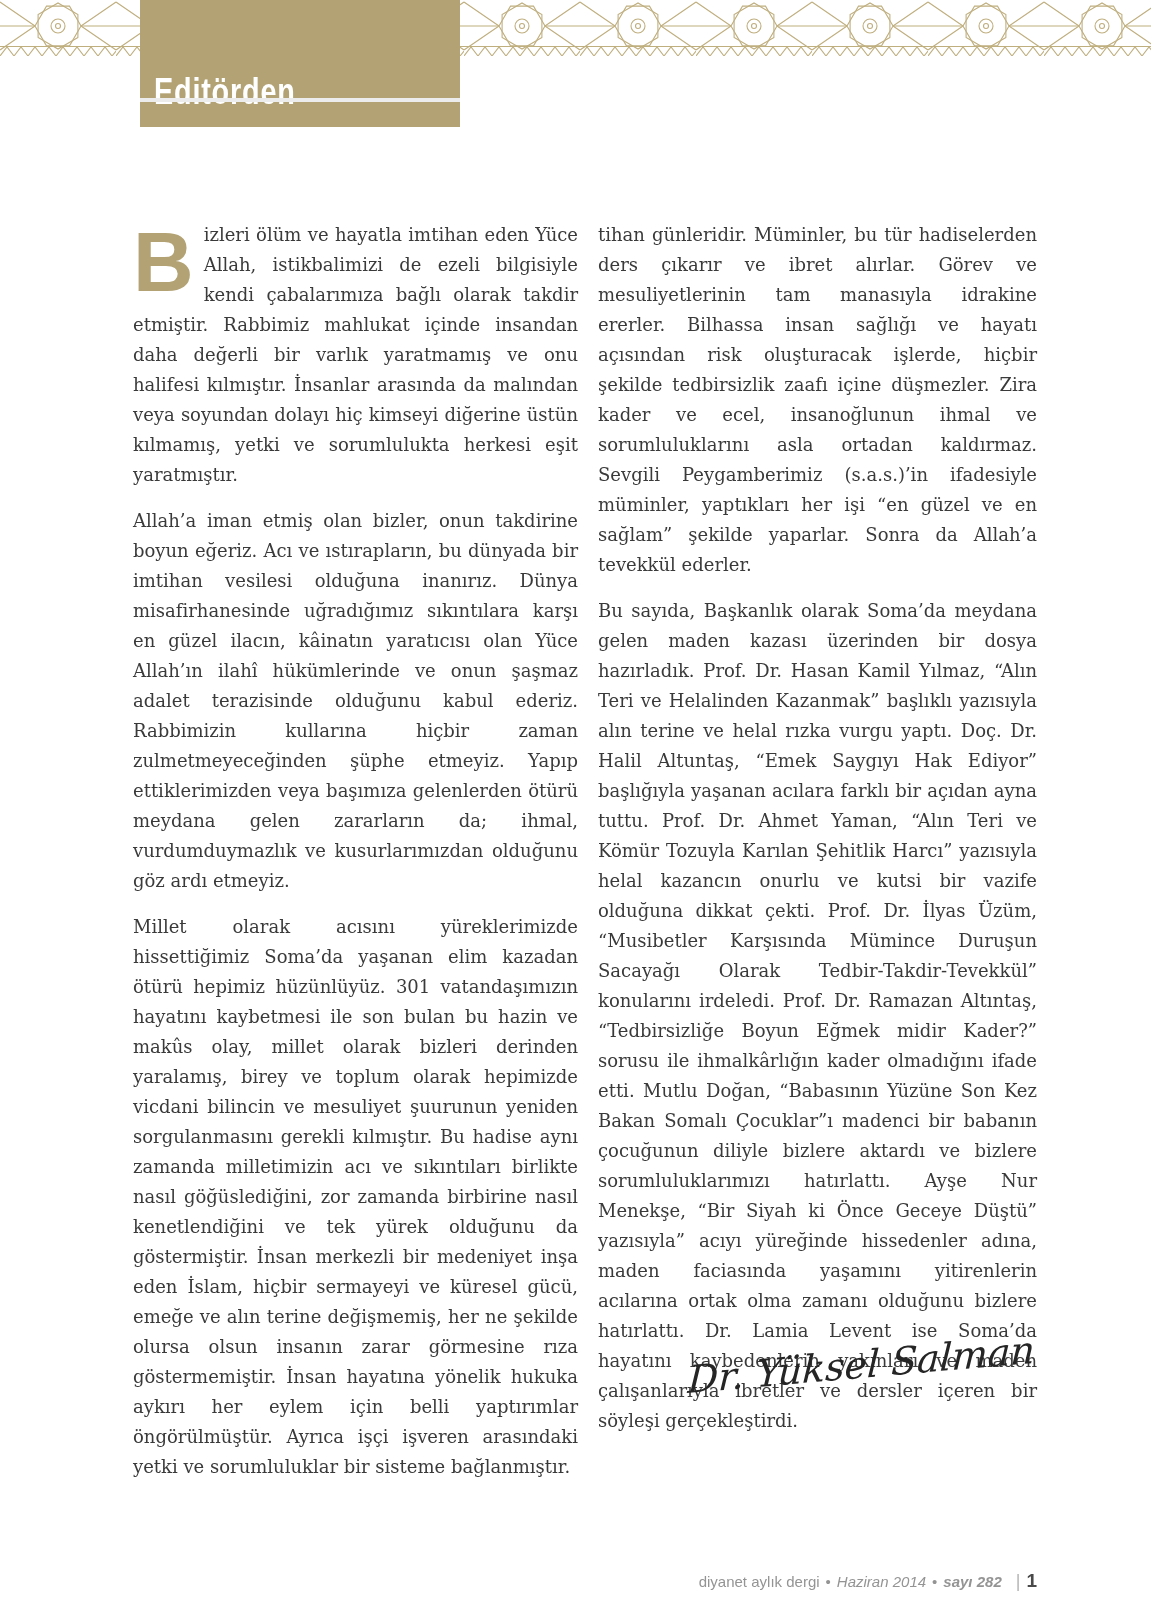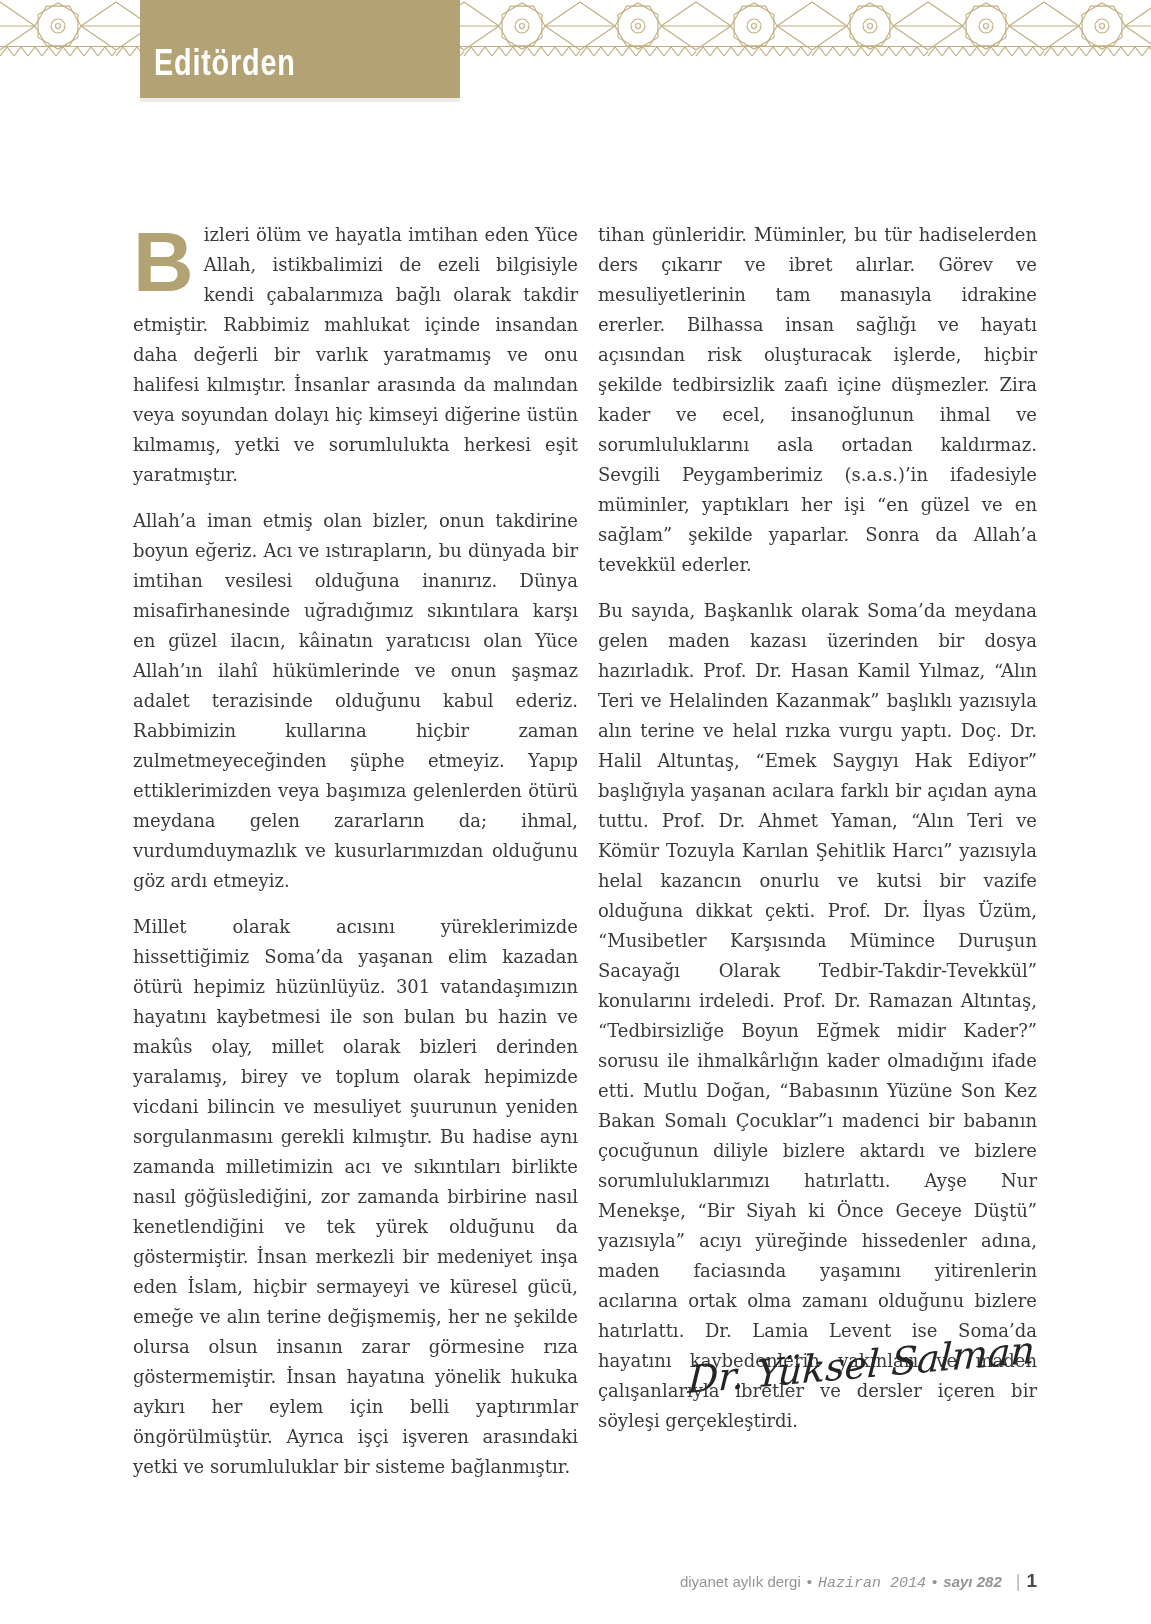--- a/index.html
+++ b/index.html
@@ -17,21 +17,21 @@
     position: absolute;
     top: 0; left: 0;
     width: 1151px; height: 56px;
     z-index: 1;
   }
 
   
   .header-block {
     position: absolute;
     top: 0; left: 140px;
-    width: 320px; height: 98px;
+    width: 320px; height: 127px;
     background: #b3a374;
     z-index: 2;
   }
   .header-block .title {
     position: absolute;
     left: 14px; bottom: 14px;
     color: #ffffff;
     font-family: "Liberation Sans", sans-serif;
     font-weight: bold;
     font-size: 36px;
@@ -100,21 +100,21 @@
     right: 114px;
     display: flex;
     align-items: baseline;
     gap: 6px;
     font-family: "Liberation Sans", sans-serif;
     font-size: 15px;
     color: #949494;
     z-index: 2;
   }
   .footer .journal { font-style: normal; }
-  .footer .date { font-style: italic; font-family: Liberation Mono, monospace; }
+  .footer .date { font-style: italic; }
   .footer .issue { font-style: italic; font-weight: bold; margin-top: 24px; }
   .footer .divider { color: #b5b5b5; font-size: 18px; margin-left: 8px; }
   .footer .pagenum { font-weight: bold; font-size: 19px; color: #4a4a4a; }
 </style>
 </head>
 <body>
 
 <div class="page">
 
   <div class="ornament-wrap">

